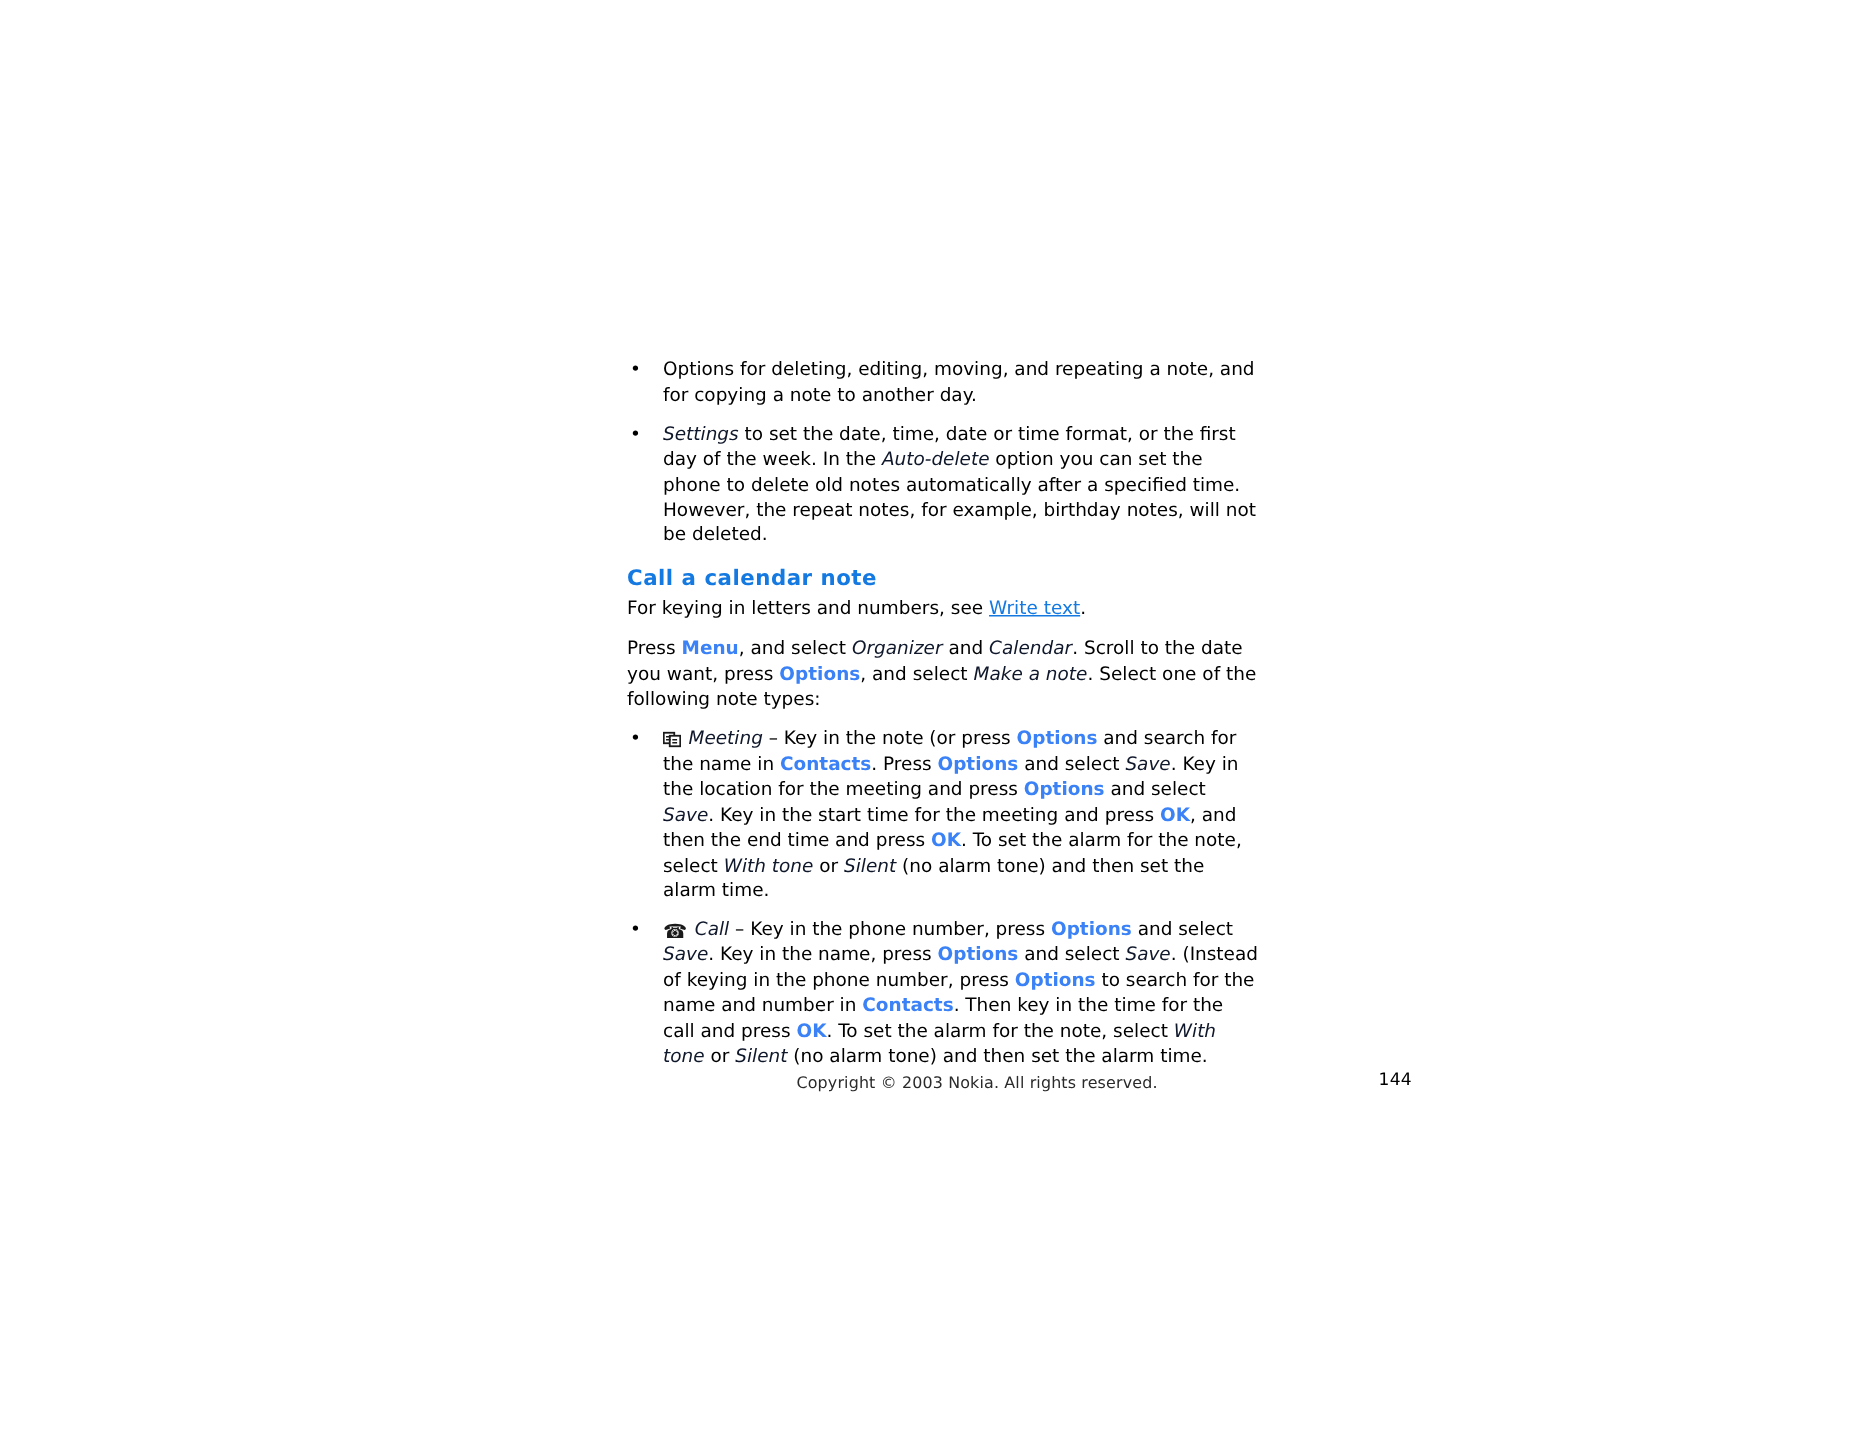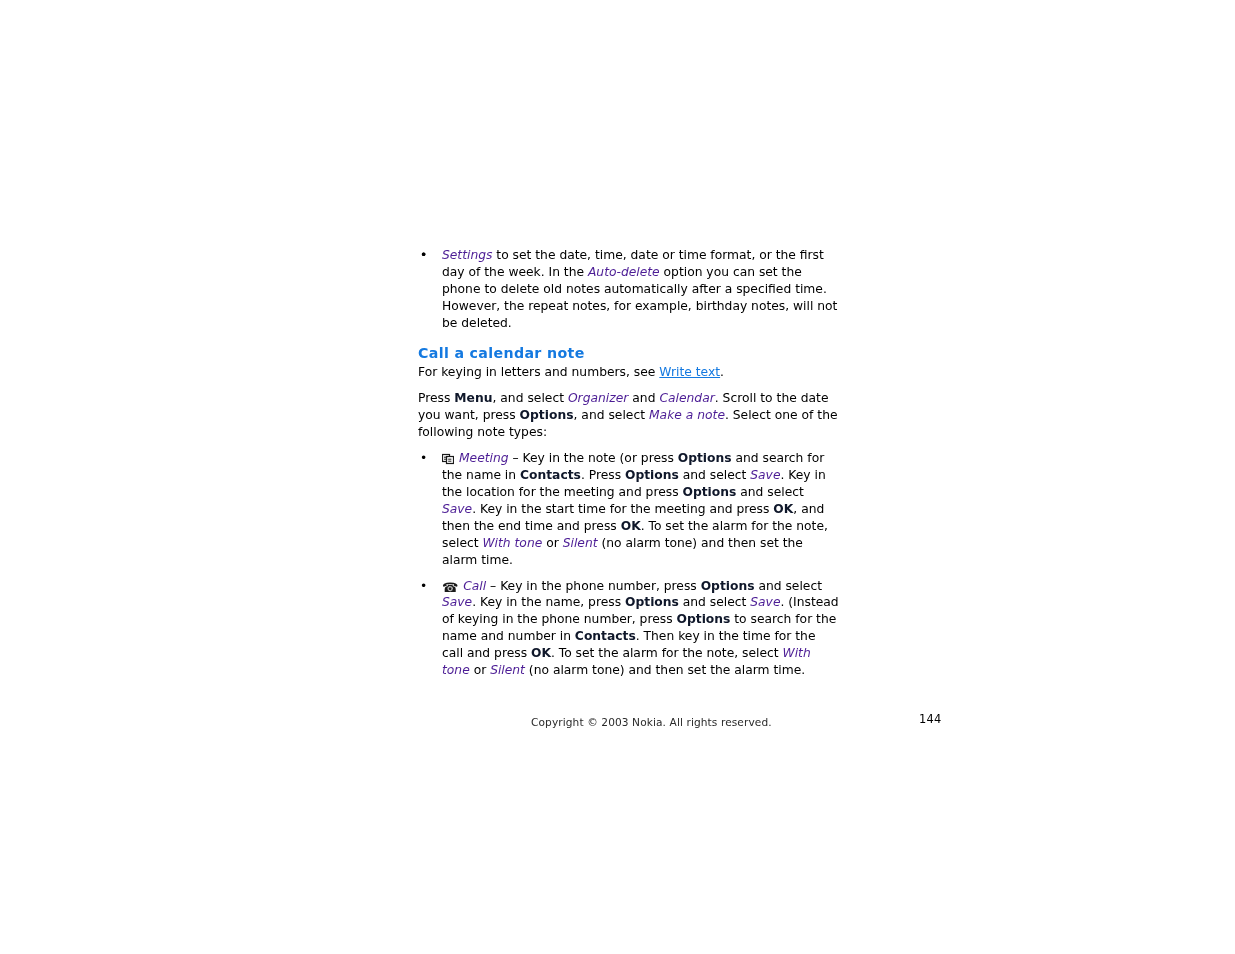--- a/index.html
+++ b/index.html
@@ -81,22 +81,22 @@
     left: 2px;
     top: 0px;
     width: 10px;
     font-size: 12.3px;
     line-height: 16.9px;
     color: #000;
   }
 
   
   .t-plain   { color: #000000; font-style: normal; font-weight: normal; }
-  .t-ital    { color: #4c1d95; font-style: italic; font-weight: normal; }
-  .t-key     { color: #0f172a; font-style: normal; font-weight: bold; }
+  .t-ital    { color: #0f172a; font-style: italic; font-weight: normal; }
+  .t-key     { color: #3b82f6; font-style: normal; font-weight: bold; }
   .t-link    { color: #1479e0; font-style: normal; text-decoration: underline; }
 
   
   .note-icon {
     display: inline-block;
     vertical-align: -2px;
     margin-right: 5px;
     line-height: 1;
   }
   .icon-meeting {
@@ -141,21 +141,21 @@
   }
 </style>
 </head>
 <body>
 
 <div id="page">
 
   <div id="content">
 
     <ul class="bullets">
-        <li><span class="bullet-dot">•</span></li>
+        <li><span class="bullet-dot">•</span><span><span class="t-plain">Options for deleting, editing, moving, and repeating a note, and for copying a note to another day.</span></span></li>
         <li><span class="bullet-dot">•</span><span><span class="t-ital">Settings</span><span class="t-plain"> to set the date, time, date or time format, or the first day of the week. In the </span><span class="t-ital">Auto-delete</span><span class="t-plain"> option you can set the phone to delete old notes automatically after a specified time. However, the repeat notes, for example, birthday notes, will not be deleted.</span></span></li>
       </ul>
 
     <h2 class="section-heading">Call a calendar note</h2>
 
     <p class="para tight"><span class="t-plain">For keying in letters and numbers, see </span><span class="t-link">Write text</span><span class="t-plain">.</span></p>
 
     <p class="para"><span class="t-plain">Press </span><span class="t-key">Menu</span><span class="t-plain">, and select </span><span class="t-ital">Organizer</span><span class="t-plain"> and </span><span class="t-ital">Calendar</span><span class="t-plain">. Scroll to the date you want, press </span><span class="t-key">Options</span><span class="t-plain">, and select </span><span class="t-ital">Make a note</span><span class="t-plain">. Select one of the following note types:</span></p>
 
     <ul class="bullets">

